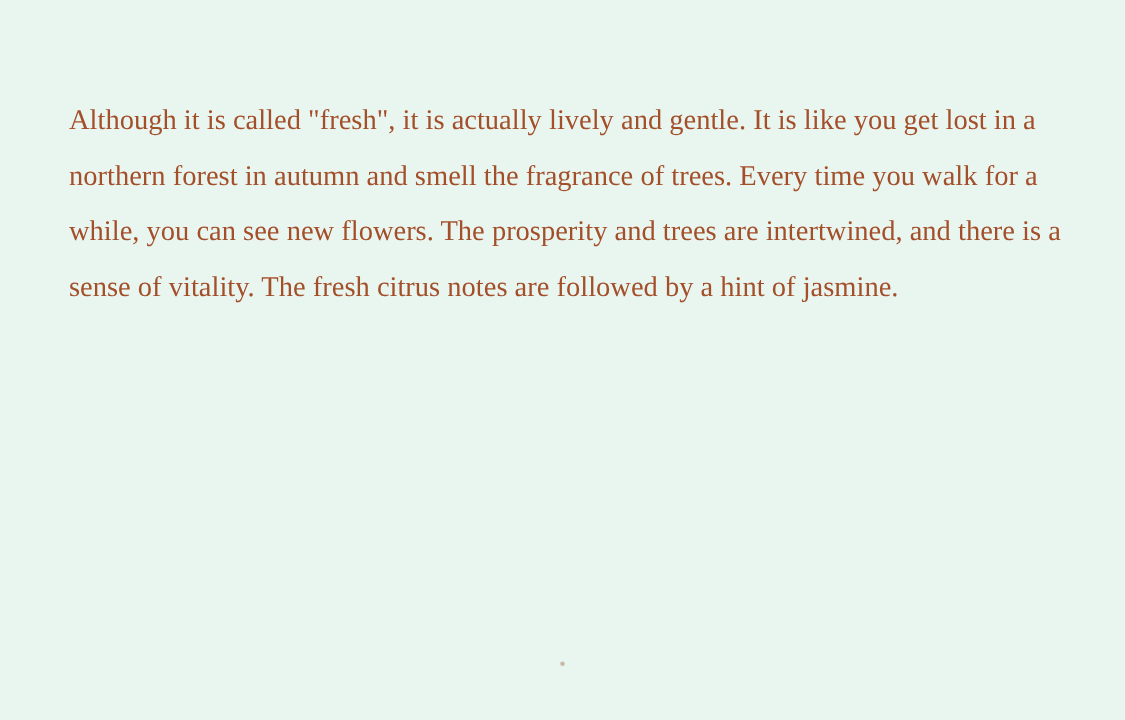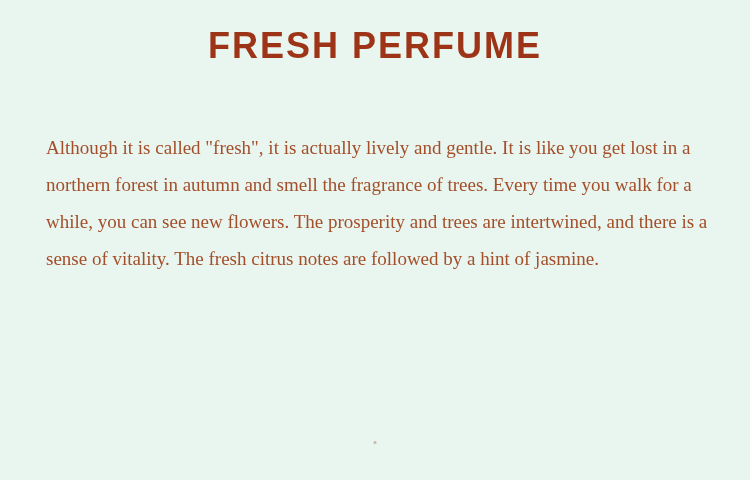--- a/index.html
+++ b/index.html
@@ -59,16 +59,15 @@
     width: 3px;
     height: 3px;
     border-radius: 50%;
     background: #c7b8a8;
   }
 </style>
 </head>
 <body>
 
 <div class="page">
-  <h1 class="eyebrow">FRESH PERFUME</h1>
   <p class="body-copy">Although it is called "fresh", it is actually lively and gentle. It is like you get lost in a northern forest in autumn and smell the fragrance of trees. Every time you walk for a while, you can see new flowers. The prosperity and trees are intertwined, and there is a sense of vitality. The fresh citrus notes are followed by a hint of jasmine.</p>
   <span class="footer-dot"></span>
 </div>
 
 </body></html>

